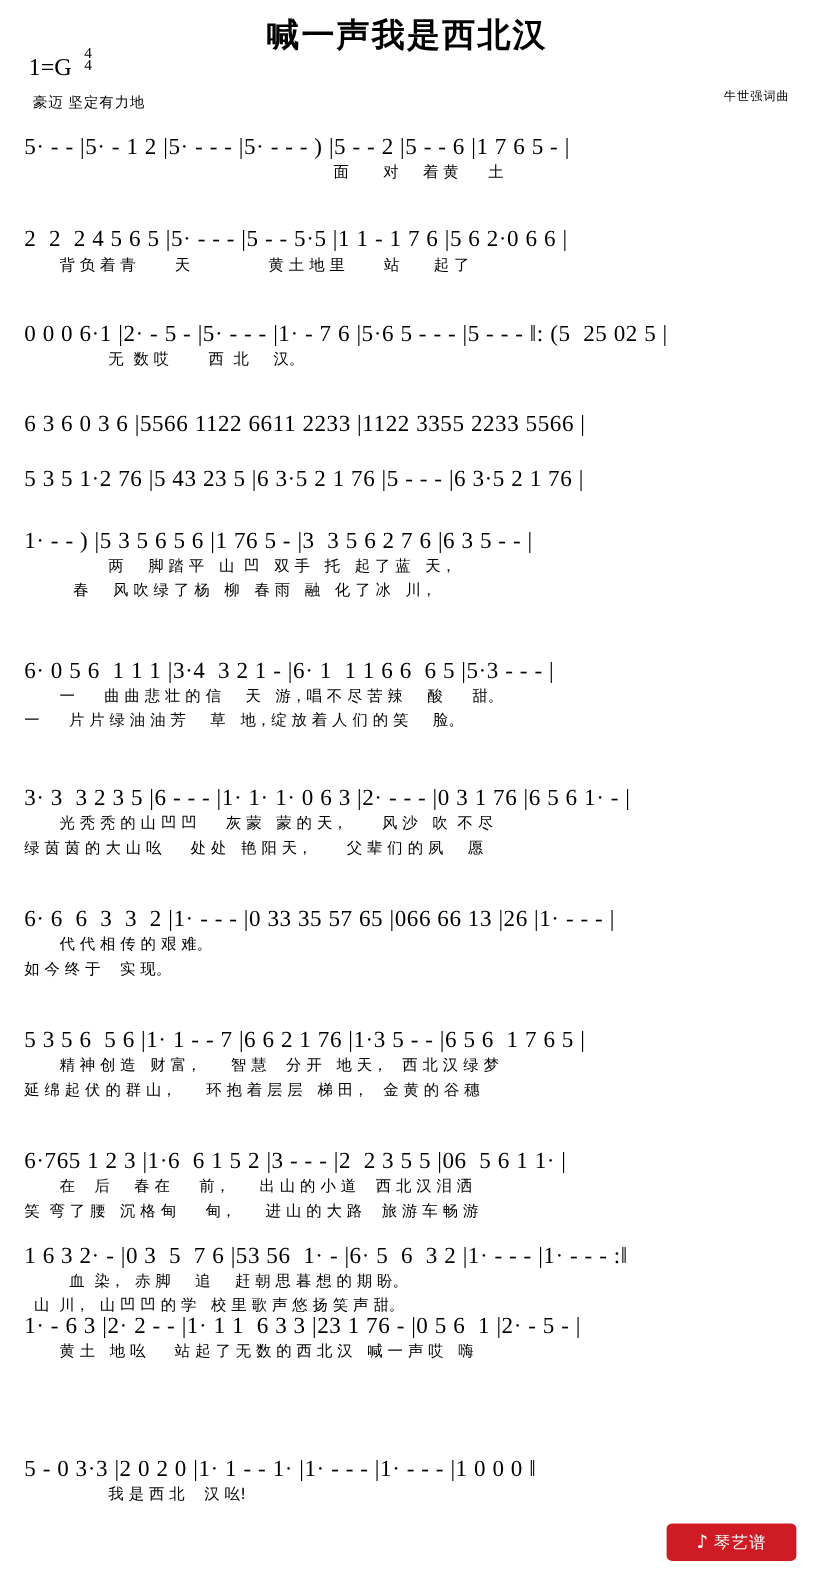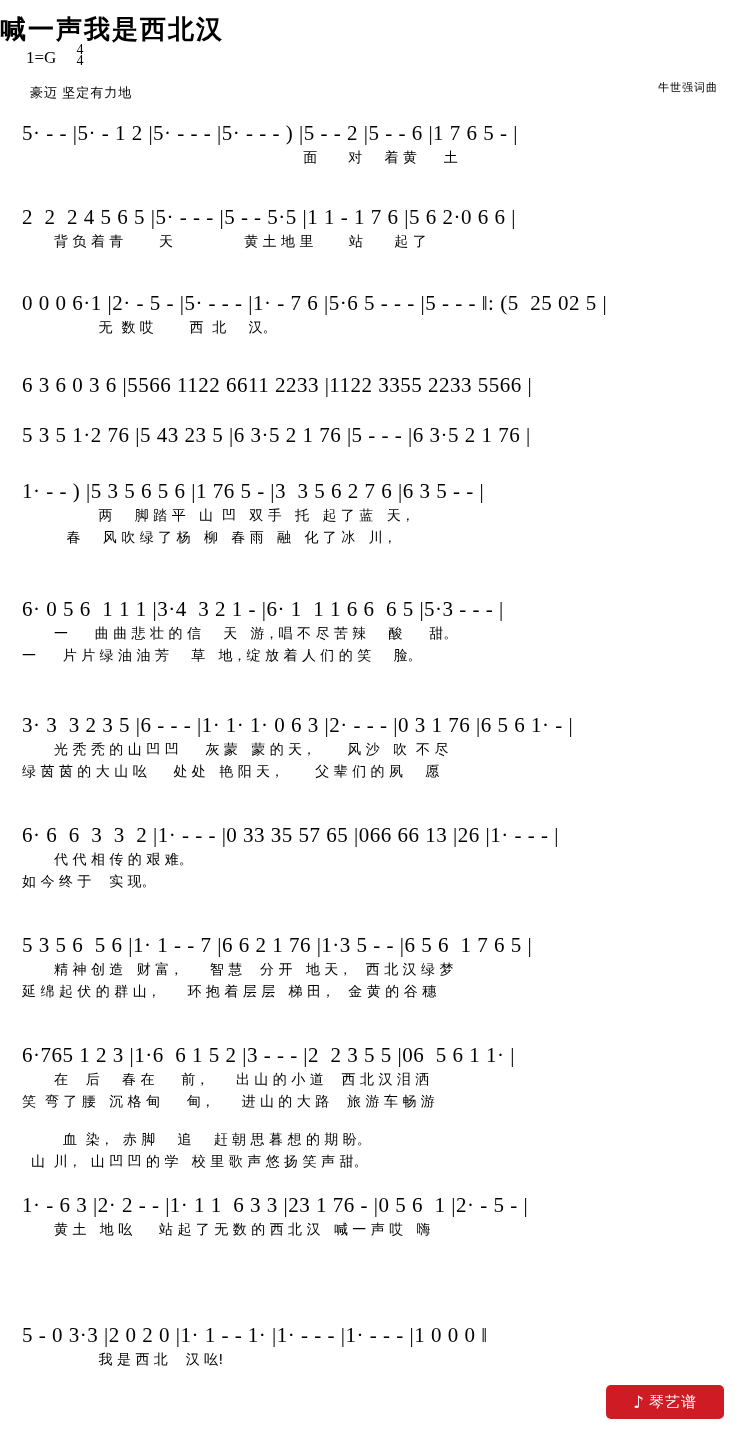--- a/index.html
+++ b/index.html
@@ -19,31 +19,32 @@
     position: relative;
     width: 740px;
     height: 1433px;
     background: #fff;
   }
   .title {
     position: absolute;
     top: 12px;
     left: 0;
     width: 740px;
+    text-align: center;
     font-family: "DejaVu Sans", sans-serif;
     font-weight: bold;
-    font-size: 26px;
+    font-size: 30px;
     letter-spacing: 2px;
   }
   .keysig {
     position: absolute;
     left: 26px;
     top: 48px;
     font-family: "Liberation Serif", serif;
-    font-size: 17px;
+    font-size: 22px;
   }
   .meter {
     position: absolute;
     left: 72px;
     top: 44px;
     font-family: "Liberation Serif", serif;
     font-size: 14px;
     line-height: 11px;
     text-align: center;
     width: 16px;
@@ -190,20 +191,21 @@
     <div class="lyrics2">延 绵 起 伏 的 群 山，      环 抱 着 层 层   梯 田，   金 黄 的 谷 穗</div>
   </div>
 
   <div class="system" style="top:1042px">
     <div class="notes">6·765 1 2 3 |1·6  6 1 5 2 |3 - - - |2  2 3 5 5 |06  5 6 1 1· |</div>
     <div class="lyrics">在    后     春 在      前，      出 山 的 小 道    西 北 汉 泪 洒</div>
     <div class="lyrics2">笑  弯 了 腰   沉 格 甸      甸，      进 山 的 大 路    旅 游 车 畅 游</div>
   </div>
 
   <div class="system" style="top:1128px">
+    <div class="notes">1 6 3 2· - |0 3  5  7 6 |53 56  1· - |6· 5  6  3 2 |1· - - - |1· - - - :‖</div>
     <div class="lyrics">  血  染，  赤 脚     追     赶 朝 思 暮 想 的 期 盼。</div>
     <div class="lyrics2">  山  川，  山 凹 凹 的 学   校 里 歌 声 悠 扬 笑 声 甜。</div>
   </div>
 
   <div class="system" style="top:1192px">
     <div class="notes">1· - 6 3 |2· 2 - - |1· 1 1  6 3 3 |23 1 76 - |0 5 6  1 |2· - 5 - |</div>
     <div class="lyrics">黄 土   地 吆      站 起 了 无 数 的 西 北 汉   喊 一 声 哎   嗨</div>
   </div>
 
   <div class="system" style="top:1322px">

